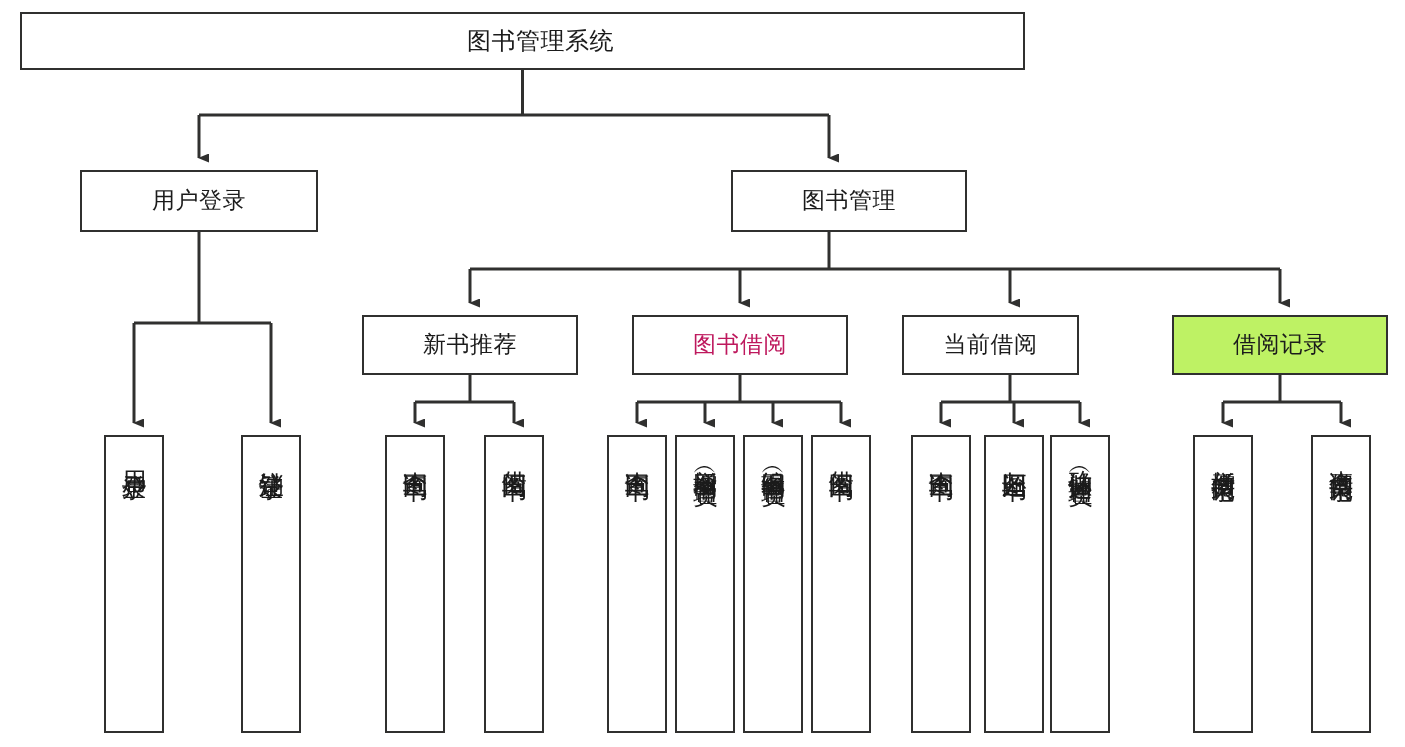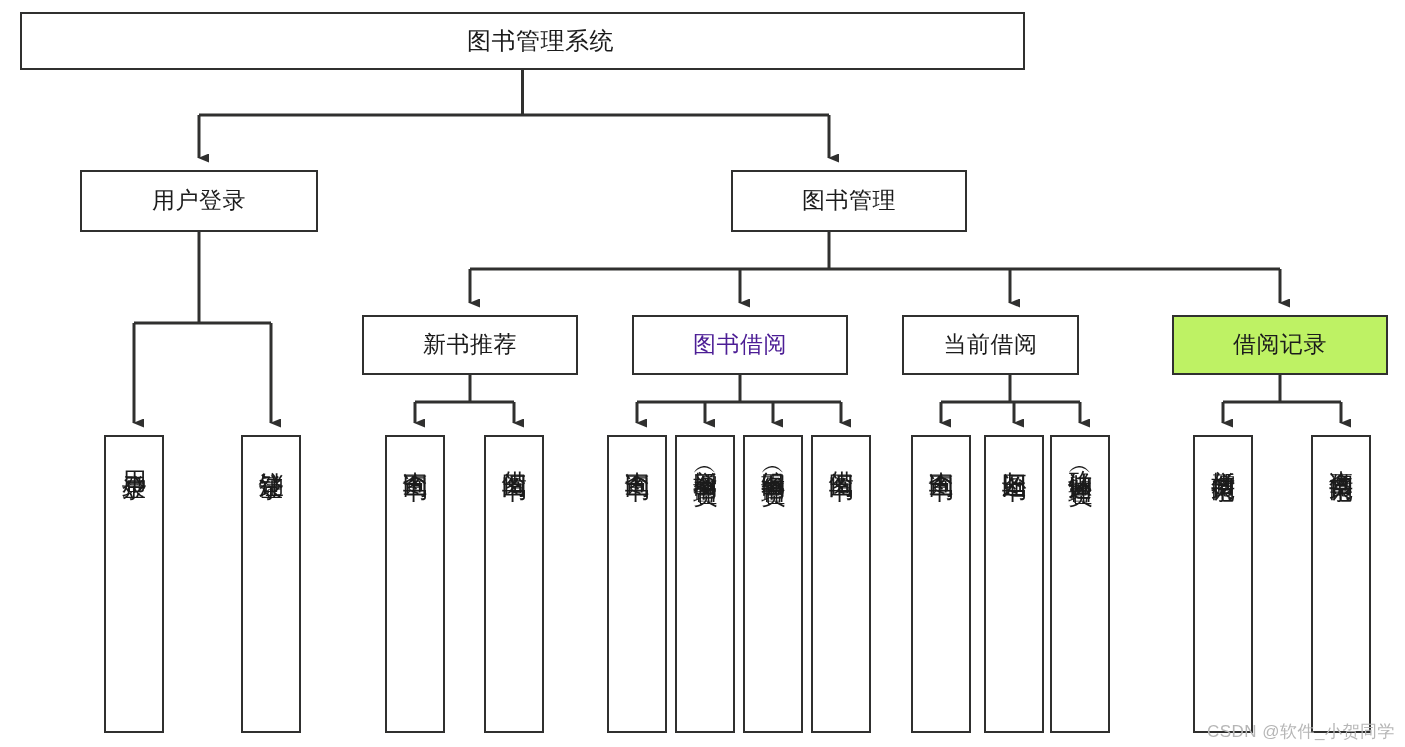--- a/index.html
+++ b/index.html
@@ -128,21 +128,21 @@
       </div>
       <div class="node horiz" style="left: 80px; top: 170px; width: 238px; height: 62px; border-color: rgb(48, 48, 47); background: rgb(255, 255, 255); color: rgb(27, 27, 27);">
         <span class="label">用户登录</span>
       </div>
       <div class="node horiz" style="left: 711px; top: 170px; width: 236px; height: 62px; border-color: rgb(48, 48, 47); background: rgb(255, 255, 255); color: rgb(27, 27, 27); margin-left: 20px;">
         <span class="label">图书管理</span>
       </div>
       <div class="node horiz" style="left: 362px; top: 315px; width: 216px; height: 60px; border-color: rgb(48, 48, 47); background: rgb(255, 255, 255); color: rgb(27, 27, 27);">
         <span class="label">新书推荐</span>
       </div>
-      <div class="node horiz" style="left: 632px; top: 315px; width: 216px; height: 60px; border-color: rgb(48, 48, 47); background: rgb(255, 255, 255); color: #4c1d95;">
+      <div class="node horiz" style="left: 632px; top: 315px; width: 216px; height: 60px; border-color: rgb(48, 48, 47); background: rgb(255, 255, 255); color: #be185d;">
         <span class="label">图书借阅</span>
       </div>
       <div class="node horiz" style="left: 902px; top: 315px; width: 177px; height: 60px; border-color: rgb(48, 48, 47); background: rgb(255, 255, 255); color: rgb(27, 27, 27);">
         <span class="label">当前借阅</span>
       </div>
       <div class="node horiz" style="left: 1172px; top: 315px; width: 216px; height: 60px; border-color: rgb(48, 48, 47); background: #bef264; color: rgb(27, 27, 27);">
         <span class="label">借阅记录</span>
       </div>
       <div class="node vert" style="left: 104px; top: 435px; width: 60px; height: 298px; border-color: rgb(48, 48, 47); background: rgb(255, 255, 255); color: rgb(27, 27, 27);">
         <span class="label">用户登录</span>
@@ -178,14 +178,13 @@
         <span class="label">确认归还（管理员）</span>
       </div>
       <div class="node vert tall" style="left: 1193px; top: 435px; width: 60px; height: 298px; border-color: rgb(48, 48, 47); background: rgb(255, 255, 255); color: rgb(27, 27, 27);">
         <span class="label">新增借阅记录</span>
       </div>
       <div class="node vert tall" style="left: 1311px; top: 435px; width: 60px; height: 298px; border-color: rgb(48, 48, 47); background: rgb(255, 255, 255); color: rgb(27, 27, 27);">
         <span class="label">查询借阅记录</span>
       </div>
     </div>
 
-  <div id="watermark">CSDN @软件_小贺同学</div>
 </div>
 
 </body></html>

